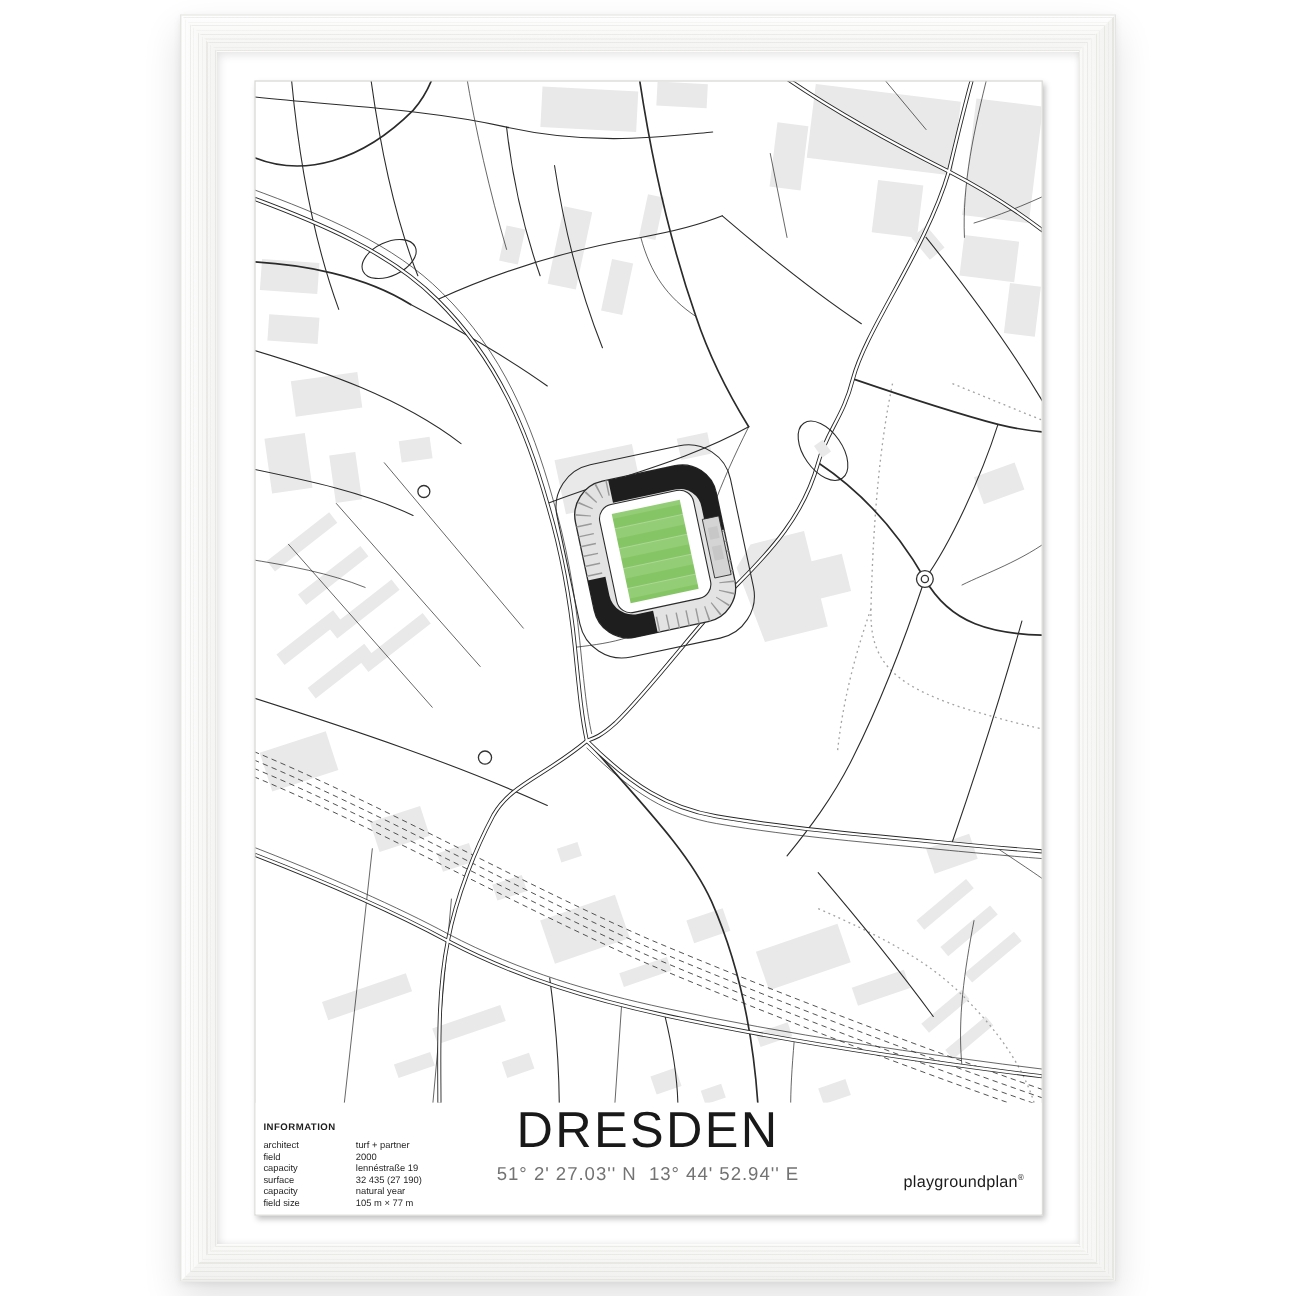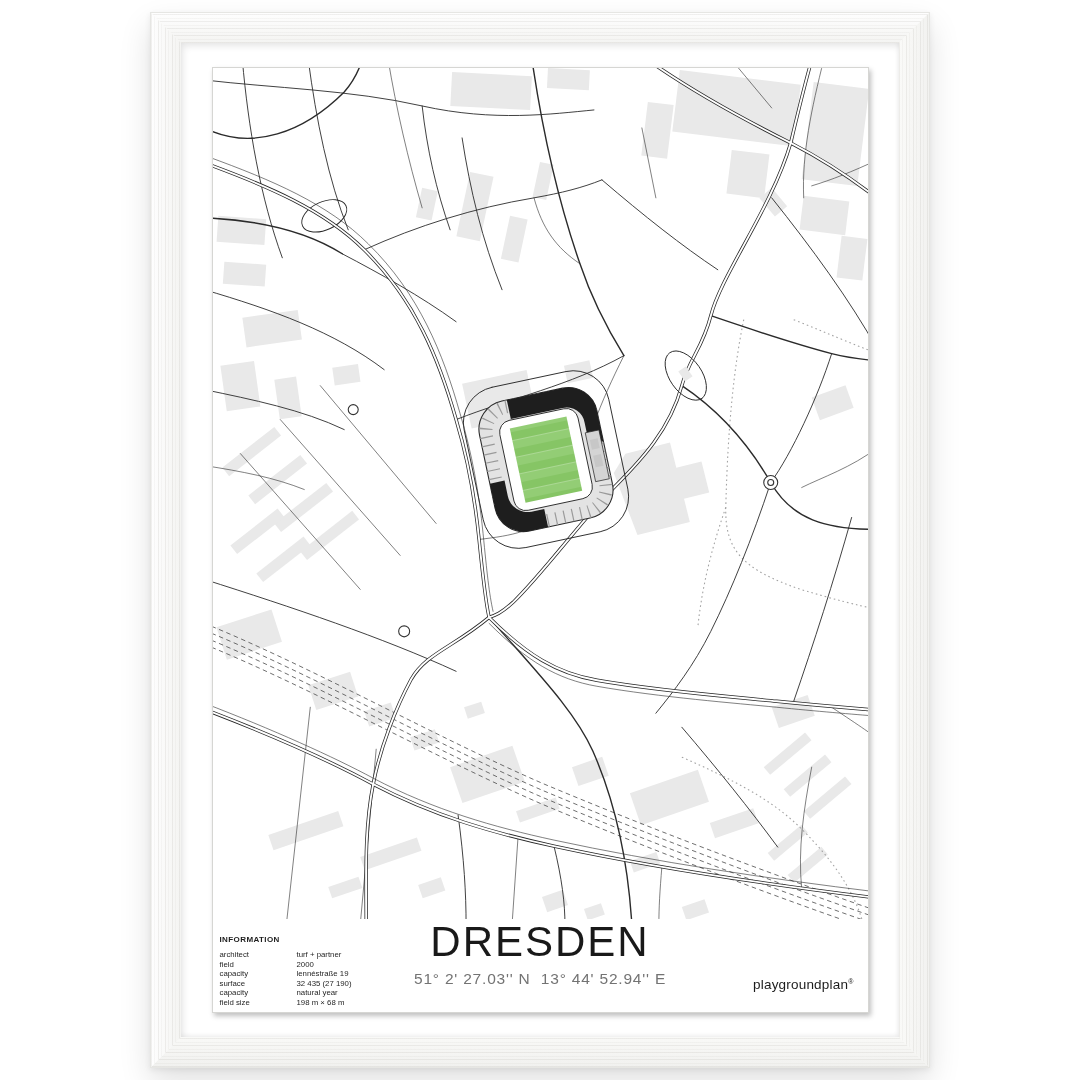--- a/index.html
+++ b/index.html
@@ -266,21 +266,21 @@
               <div class="row">
                 <span class="lab">surface</span>
                 <span class="val">32 435 (27 190)</span>
               </div>
               <div class="row">
                 <span class="lab">capacity</span>
                 <span class="val">natural year</span>
               </div>
               <div class="row">
                 <span class="lab">field size</span>
-                <span class="val">198 m × 68 m</span>
+                <span class="val">105 m × 77 m</span>
               </div>
             </div>
           </div>
 
           <div class="titleblock">
             <div class="title">DRESDEN</div>
             <div class="coords">51° 2' 27.03'' N  13° 44' 52.94'' E</div>
           </div>
 
           <div class="brand">

